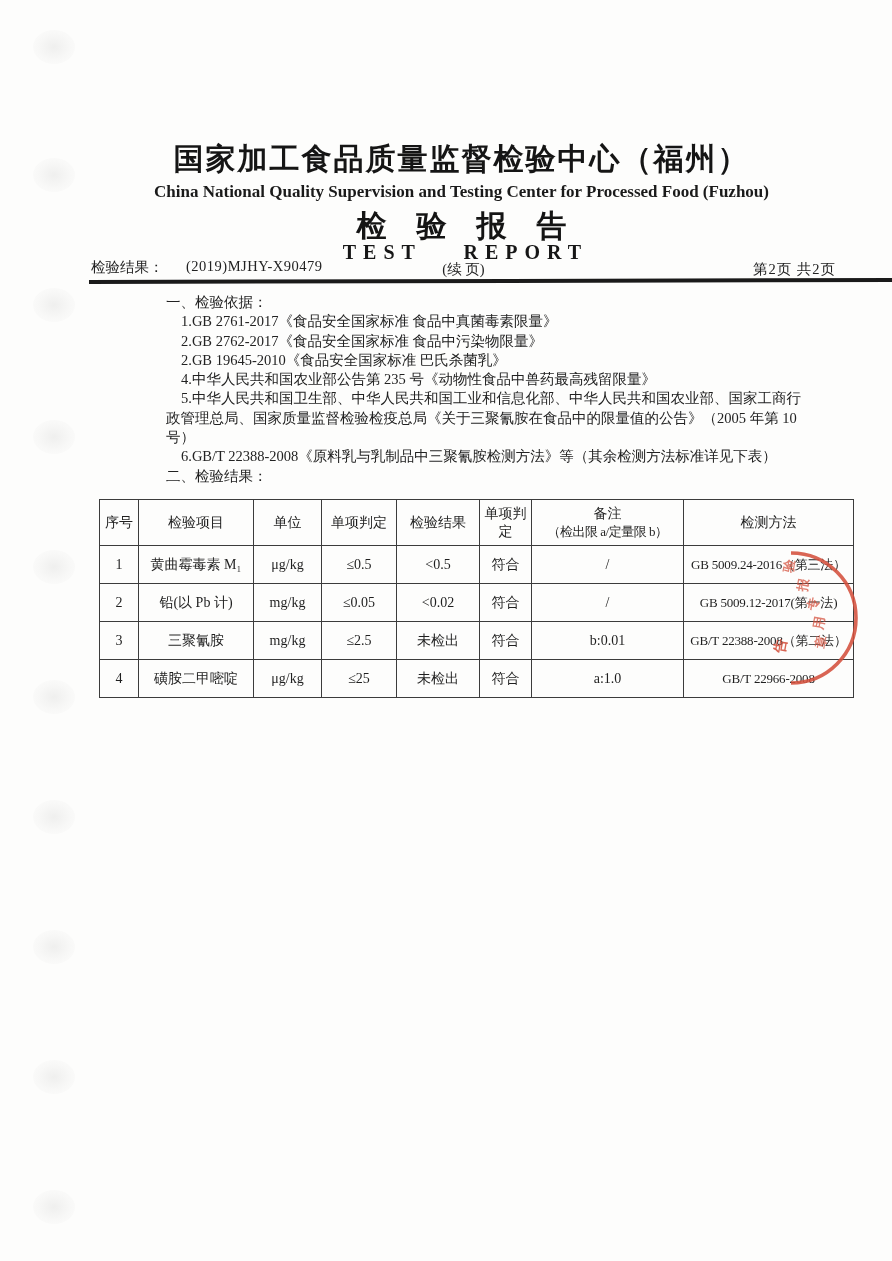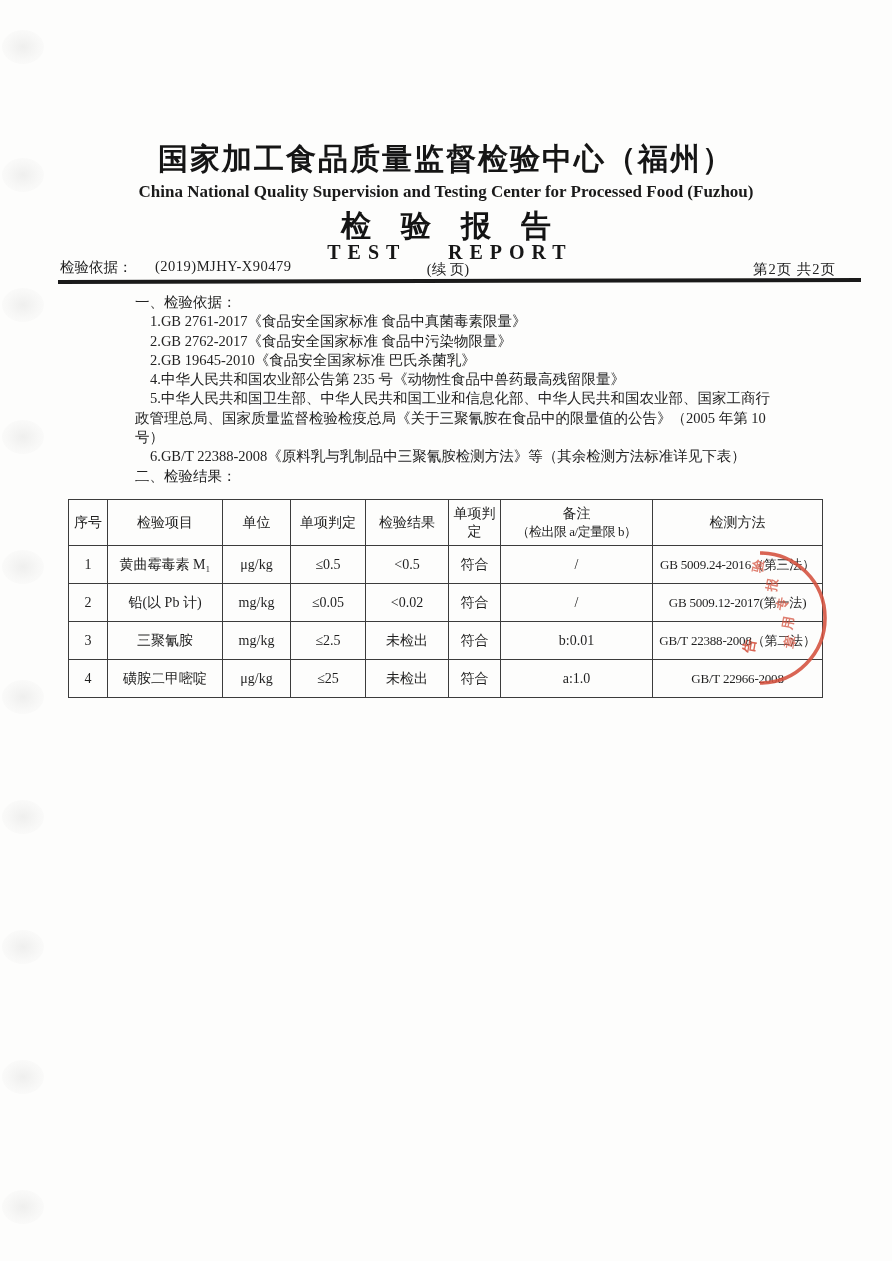--- a/index.html
+++ b/index.html
@@ -5,21 +5,21 @@
   html,body{margin:0;padding:0;}
   body{
     width:892px;height:1261px;
     background:#fdfdfc;
     font-family:"Liberation Serif","DejaVu Serif",serif;
     color:#1c1c1c;
     position:relative;
     overflow:hidden;
     -webkit-font-smoothing:antialiased;
   }
-  .page{position:absolute;inset:0;}
+  .page{position:absolute;inset:0;margin-left:31px;}
 
   
   .cn-title{
     position:absolute;top:139px;left:0;right:0;
     text-align:center;font-size:30px;font-weight:bold;
     letter-spacing:2px;color:#151515;
   }
   .en-title{
     position:absolute;top:182px;left:0;right:0;
     text-align:center;font-size:17px;font-weight:bold;color:#1a1a1a;
@@ -110,21 +110,21 @@
   <div class="smudge" style="top:930px;"></div>
   <div class="smudge" style="top:1060px;"></div>
   <div class="smudge" style="top:1190px;"></div>
 
   <div class="cn-title">国家加工食品质量监督检验中心（福州）</div>
   <div class="en-title">China National Quality Supervision and Testing Center for Processed Food (Fuzhou)</div>
   <div class="report-cn">检验报告</div>
   <div class="report-en">TEST REPORT</div>
 
   <div class="meta-row">
-    <span class="meta-left">检验依据：</span>
+    <span class="meta-left">检验结果：</span>
     <span class="meta-no">(2019)MJHY-X90479</span>
     <span class="meta-center">(续 页)</span>
     <span class="meta-right">第2页  共2页</span>
   </div>
   <div class="header-rule"></div>
 
   <div class="body-text">
     <div class="bline">一、检验依据：</div>
     <div class="bline num">1.GB 2761-2017《食品安全国家标准 食品中真菌毒素限量》</div>
     <div class="bline num">2.GB 2762-2017《食品安全国家标准 食品中污染物限量》</div>

